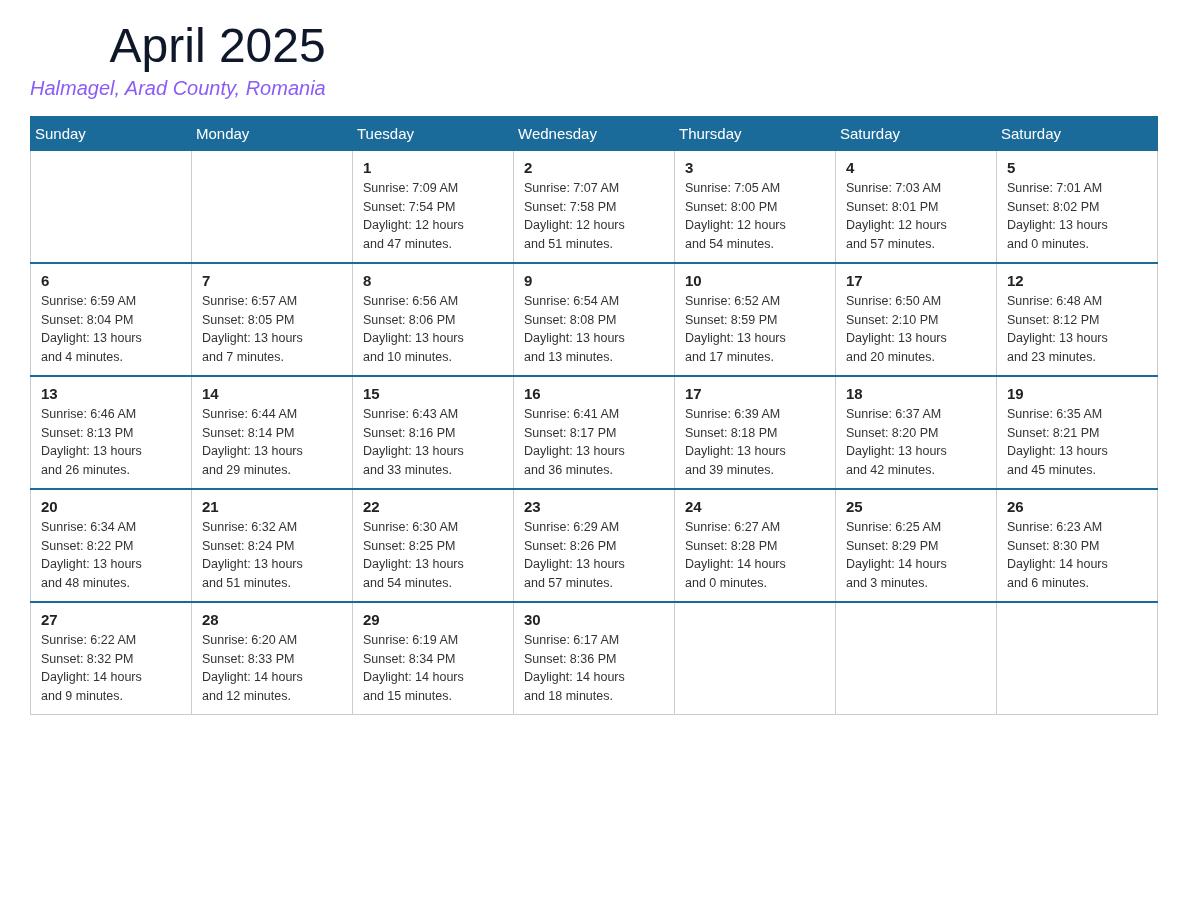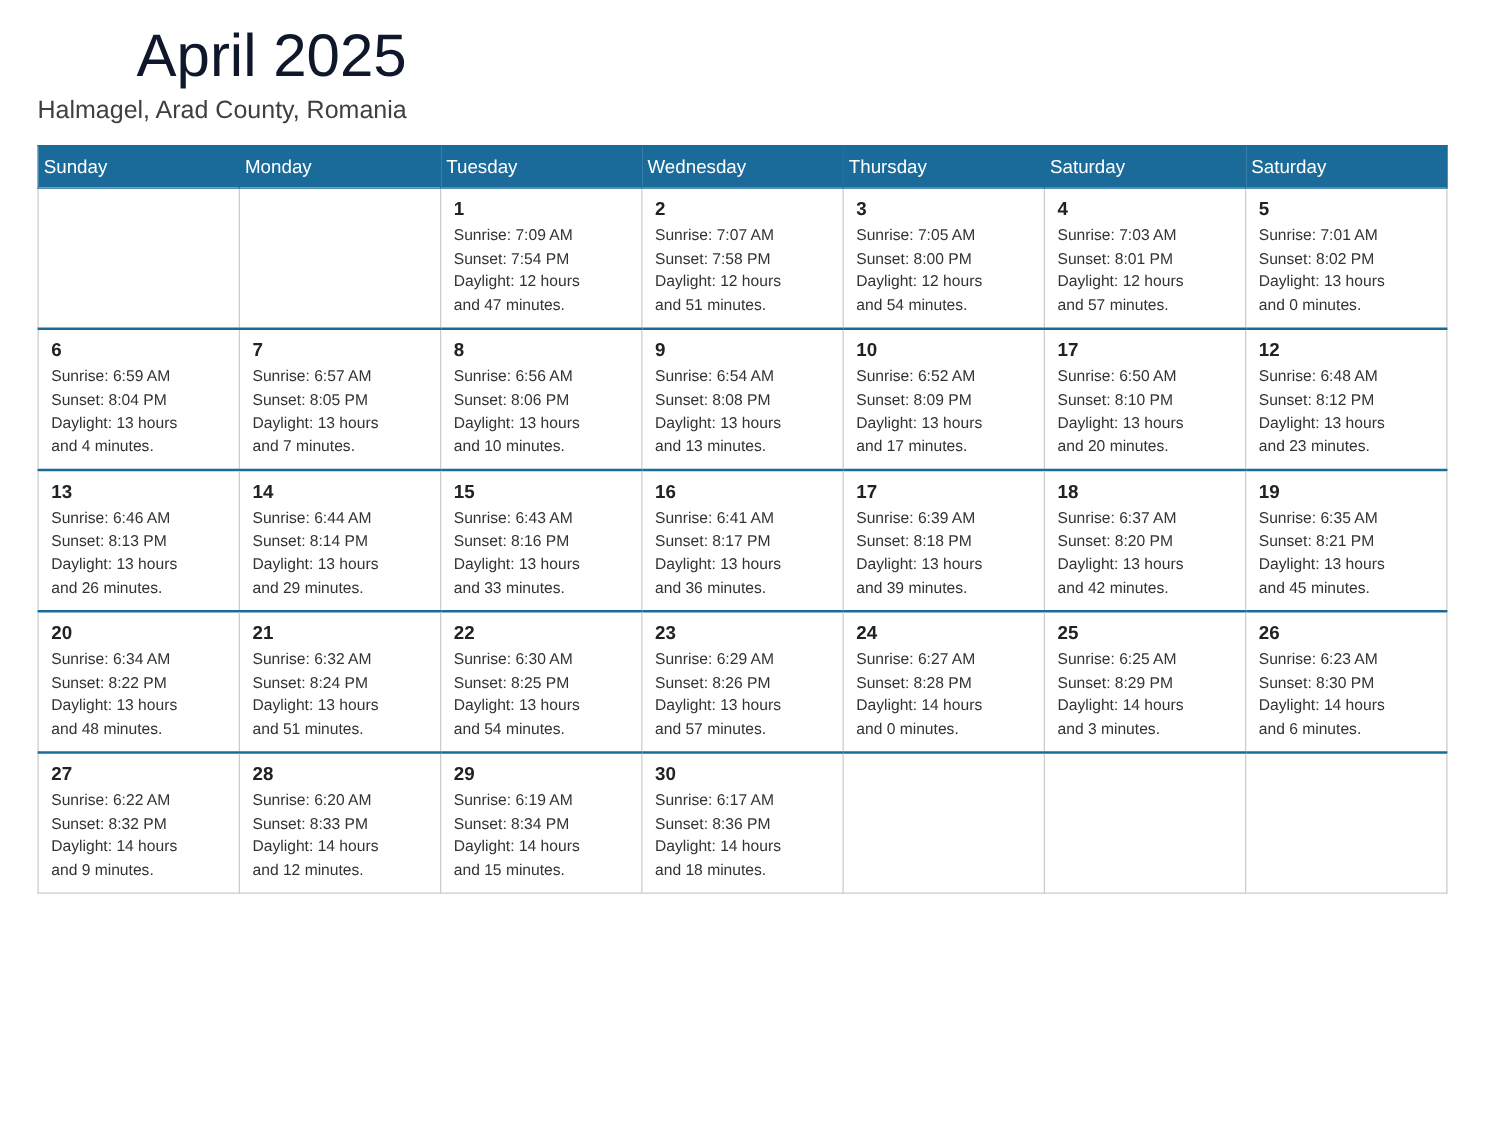--- a/index.html
+++ b/index.html
@@ -38,22 +38,23 @@
       text-align: right;
     }
     .month-title {
       font-size: 48px;
       font-weight: normal;
       color: #0f172a;
       line-height: 1.1;
     }
     .location-title {
       font-size: 20px;
-      color: #404040;
+      color: #8b5cf6;
       margin-top: 4px;
+      font-style: italic;
     }
     .calendar {
       width: 100%;
       border-collapse: collapse;
       table-layout: fixed;
     }
     .calendar th {
       background-color: #1a6b9a;
       color: #fff;
       padding: 8px 4px;
@@ -179,28 +180,28 @@
         <td>
           <span class="day-number">9</span>
           <div class="day-info" style="white-space: pre-line;">Sunrise: 6:54 AM
 Sunset: 8:08 PM
 Daylight: 13 hours
 and 13 minutes.</div>
         </td>
         <td>
           <span class="day-number">10</span>
           <div class="day-info" style="white-space: pre-line;">Sunrise: 6:52 AM
-Sunset: 8:09 PM
+Sunset: 8:59 PM
 Daylight: 13 hours
 and 17 minutes.</div>
         </td>
         <td>
           <span class="day-number">17</span>
           <div class="day-info" style="white-space: pre-line;">Sunrise: 6:50 AM
-Sunset: 8:10 PM
+Sunset: 2:10 PM
 Daylight: 13 hours
 and 20 minutes.</div>
         </td>
         <td>
           <span class="day-number">12</span>
           <div class="day-info" style="white-space: pre-line;">Sunrise: 6:48 AM
 Sunset: 8:12 PM
 Daylight: 13 hours
 and 23 minutes.</div>
         </td>

